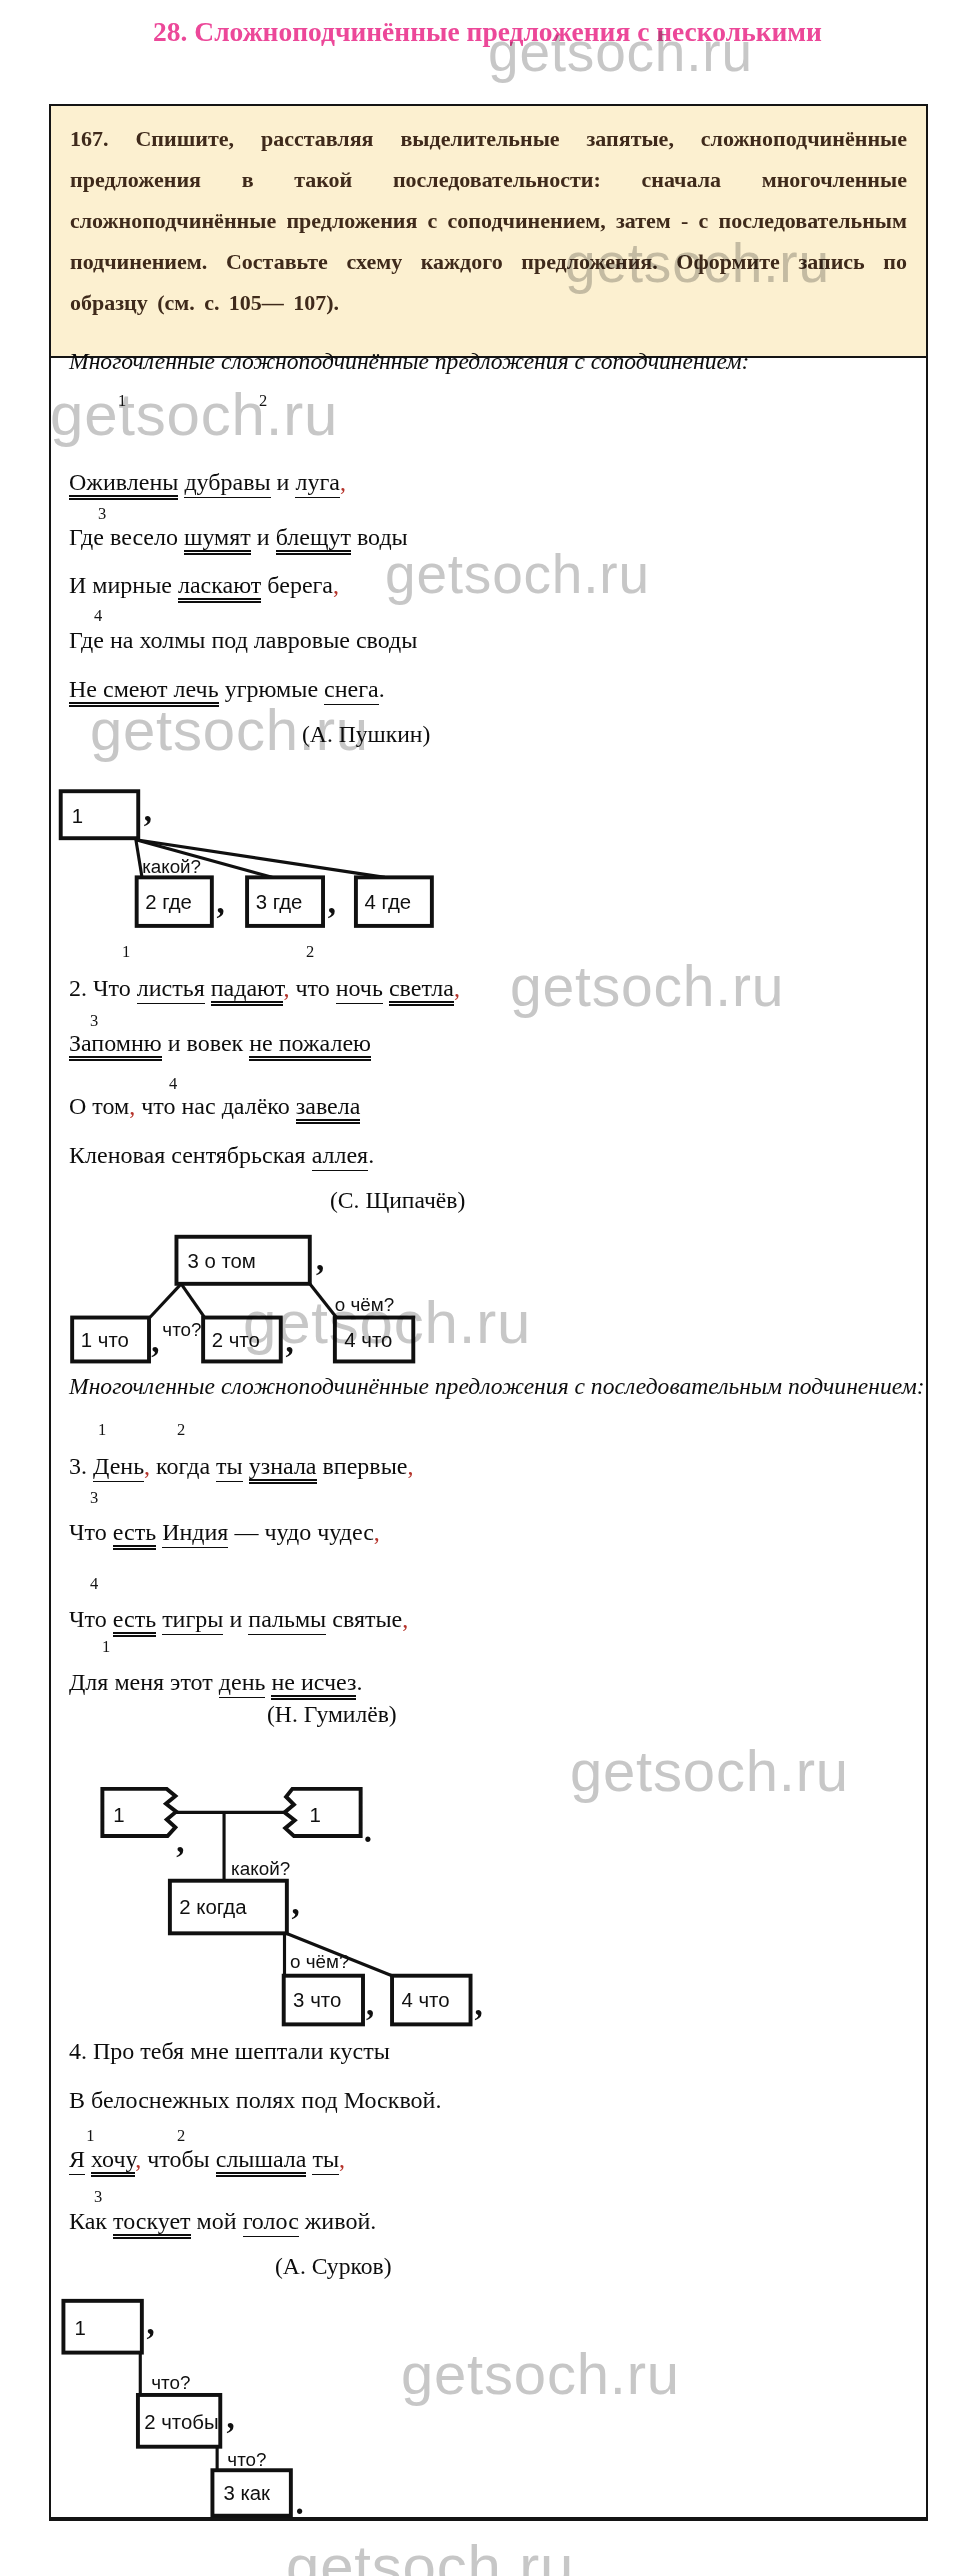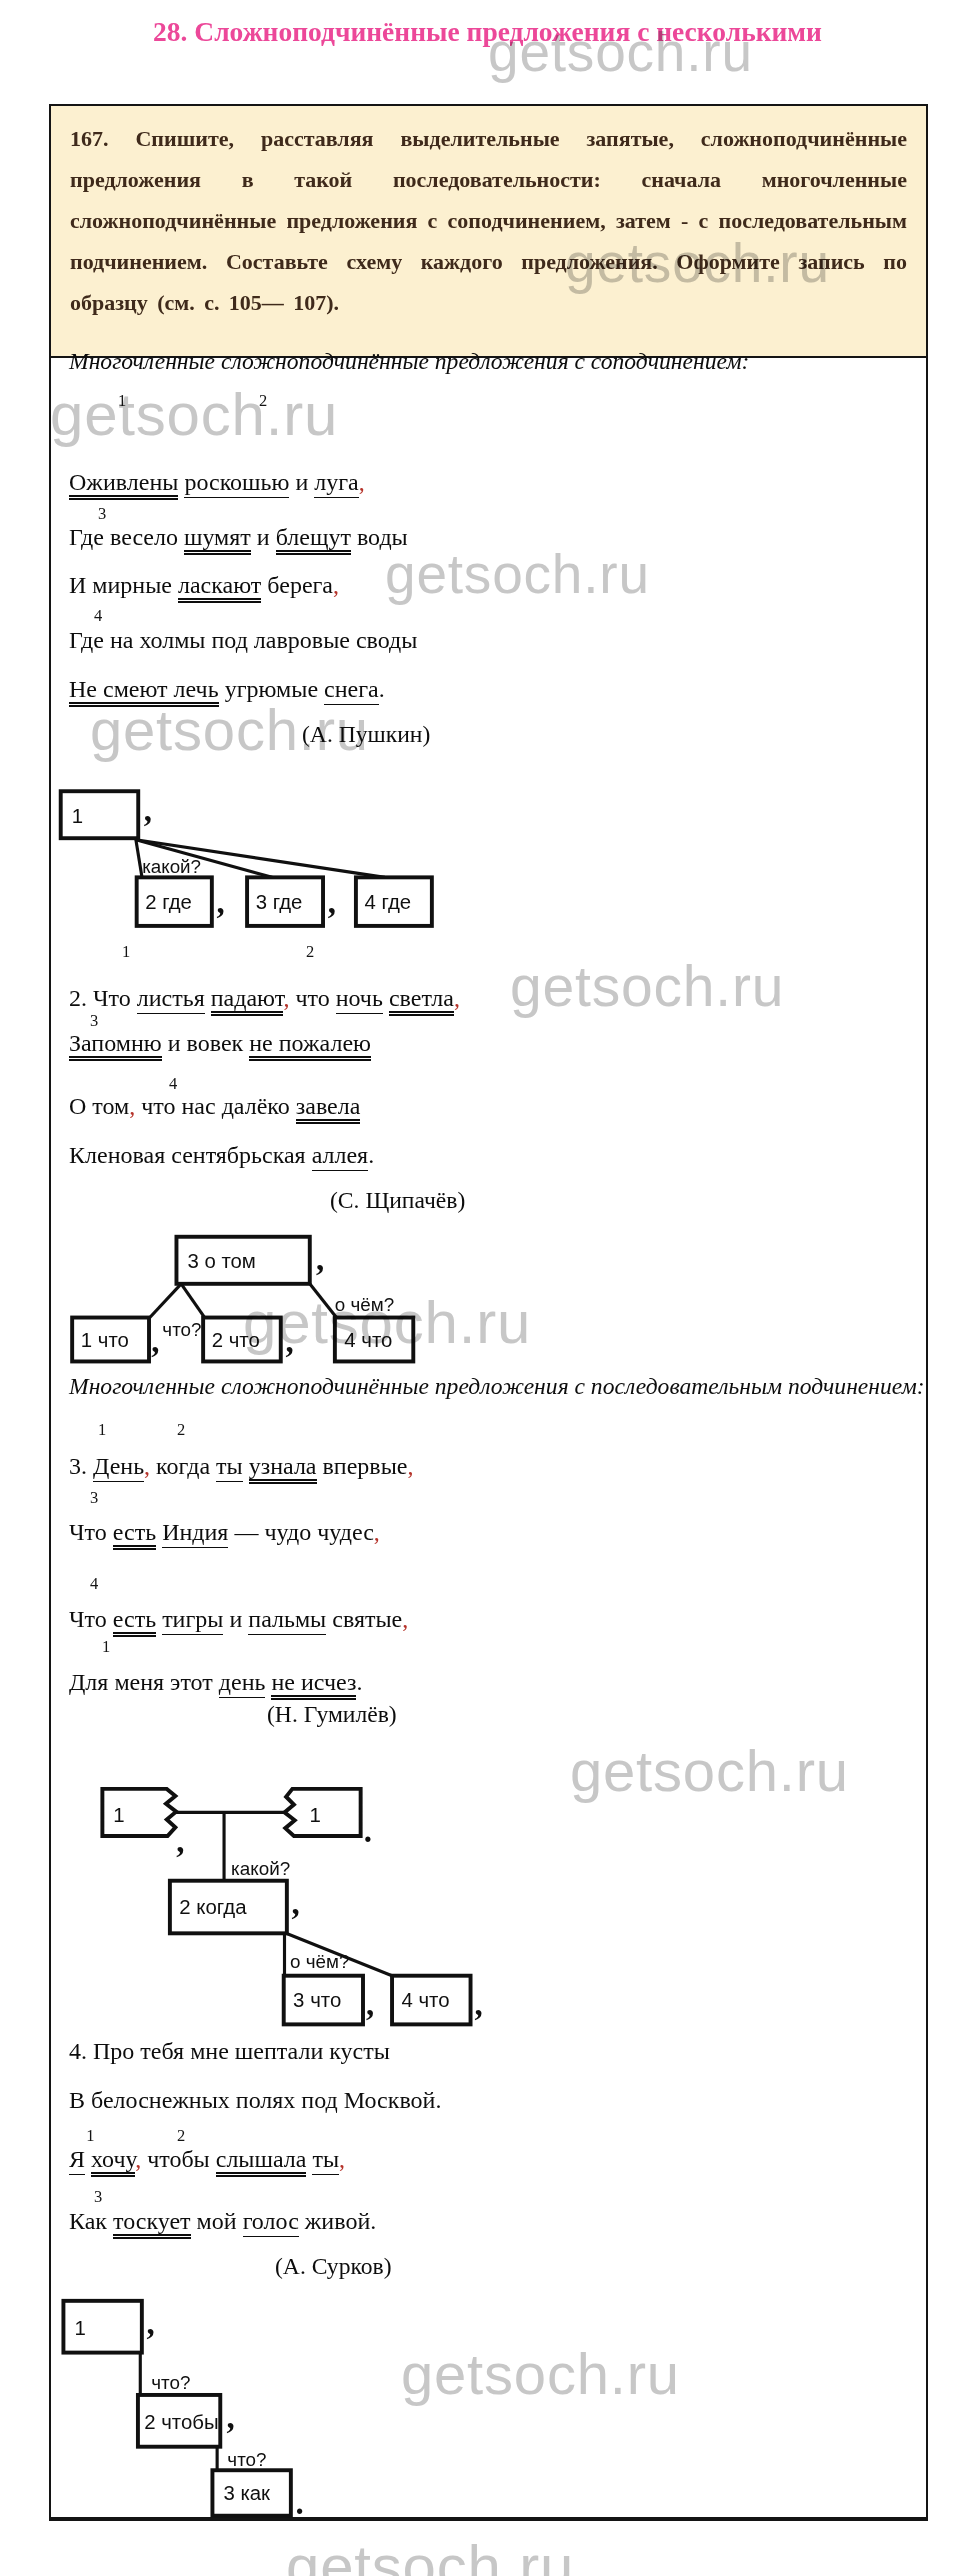--- a/index.html
+++ b/index.html
@@ -94,33 +94,33 @@
   <div class="taskbox">
     <p>167. Спишите, расставляя выделительные запятые, сложноподчинённые предложения в такой последовательности: сначала многочленные сложноподчинённые предложения с соподчинением, затем - с последовательным подчинением. Составьте схему каждого предложения. Оформите запись по образцу (см. с. 105— 107).</p>
   </div>
 
   <div class="sec-head" id="sec1">Многочленные сложноподчинённые предложения с соподчинением:</div>
   <div class="sec-head" id="sec2">Многочленные сложноподчинённые предложения с последовательным подчинением:</div>
 
   <div class="poem" id="poem-1">
       <span class="sup" style="top: 6.3px; left: 49px;">1</span>
       <span class="sup" style="top: 6.3px; left: 190px;">2</span>
-      <div class="poem-line" style="top: 82px;"><span class="u2">Оживлены</span><span> </span><span class="u1">роскошью</span><span> и </span><span class="u1">луга</span><span class="rc">,</span></div>
+      <div class="poem-line" style="top: 82px;"><span class="u2">Оживлены</span><span> </span><span class="u1">дубравы</span><span> и </span><span class="u1">луга</span><span class="rc">,</span></div>
       <span class="sup" style="top: 119px; left: 29px;">3</span>
       <div class="poem-line" style="top: 137px;"><span>Где весело </span><span class="u2">шумят</span><span> и </span><span class="u2">блещут</span><span> воды</span></div>
       <div class="poem-line" style="top: 185px;"><span>И мирные </span><span class="u2">ласкают</span><span> берега</span><span class="rc">,</span></div>
       <span class="sup" style="top: 221px; left: 25px;">4</span>
       <div class="poem-line" style="top: 240px;"><span>Где на холмы под лавровые своды</span></div>
       <div class="poem-line" style="top: 289px;"><span class="u2">Не смеют лечь</span><span> угрюмые </span><span class="u1">снега</span><span>.</span></div>
       <div class="author" style="top: 336px; left: 233px;">(А. Пушкин)</div>
     </div>
   <div class="poem" id="poem-2">
       <span class="sup" style="top: 0px; left: 53px;">1</span>
       <span class="sup" style="top: 0px; left: 237px;">2</span>
-      <div class="poem-line" style="top: 41px;"><span>2. Что </span><span class="u1">листья</span><span> </span><span class="u2">падают</span><span class="rc">,</span><span> что </span><span class="u1">ночь</span><span> </span><span class="u2">светла</span><span class="rc">,</span></div>
+      <div class="poem-line" style="top: 31px;"><span>2. Что </span><span class="u1">листья</span><span> </span><span class="u2">падают</span><span class="rc">,</span><span> что </span><span class="u1">ночь</span><span> </span><span class="u2">светла</span><span class="rc">,</span></div>
       <span class="sup" style="top: 69px; left: 21px;">3</span>
       <div class="poem-line" style="top: 86px;"><span class="u2">Запомню</span><span> и вовек </span><span class="u2">не пожалею</span></div>
       <span class="sup" style="top: 132px; left: 100px;">4</span>
       <div class="poem-line" style="top: 149px;"><span>О том</span><span class="rc">,</span><span> что нас далёко </span><span class="u2">завела</span></div>
       <div class="poem-line" style="top: 198px;"><span>Кленовая сентябрьская </span><span class="u1">аллея</span><span>.</span></div>
       <div class="author" style="top: 245px; left: 261px;">(С. Щипачёв)</div>
     </div>
   <div class="poem" id="poem-3">
       <span class="sup" style="top: 0px; left: 29px;">1</span>
       <span class="sup" style="top: 0px; left: 108px;">2</span>

